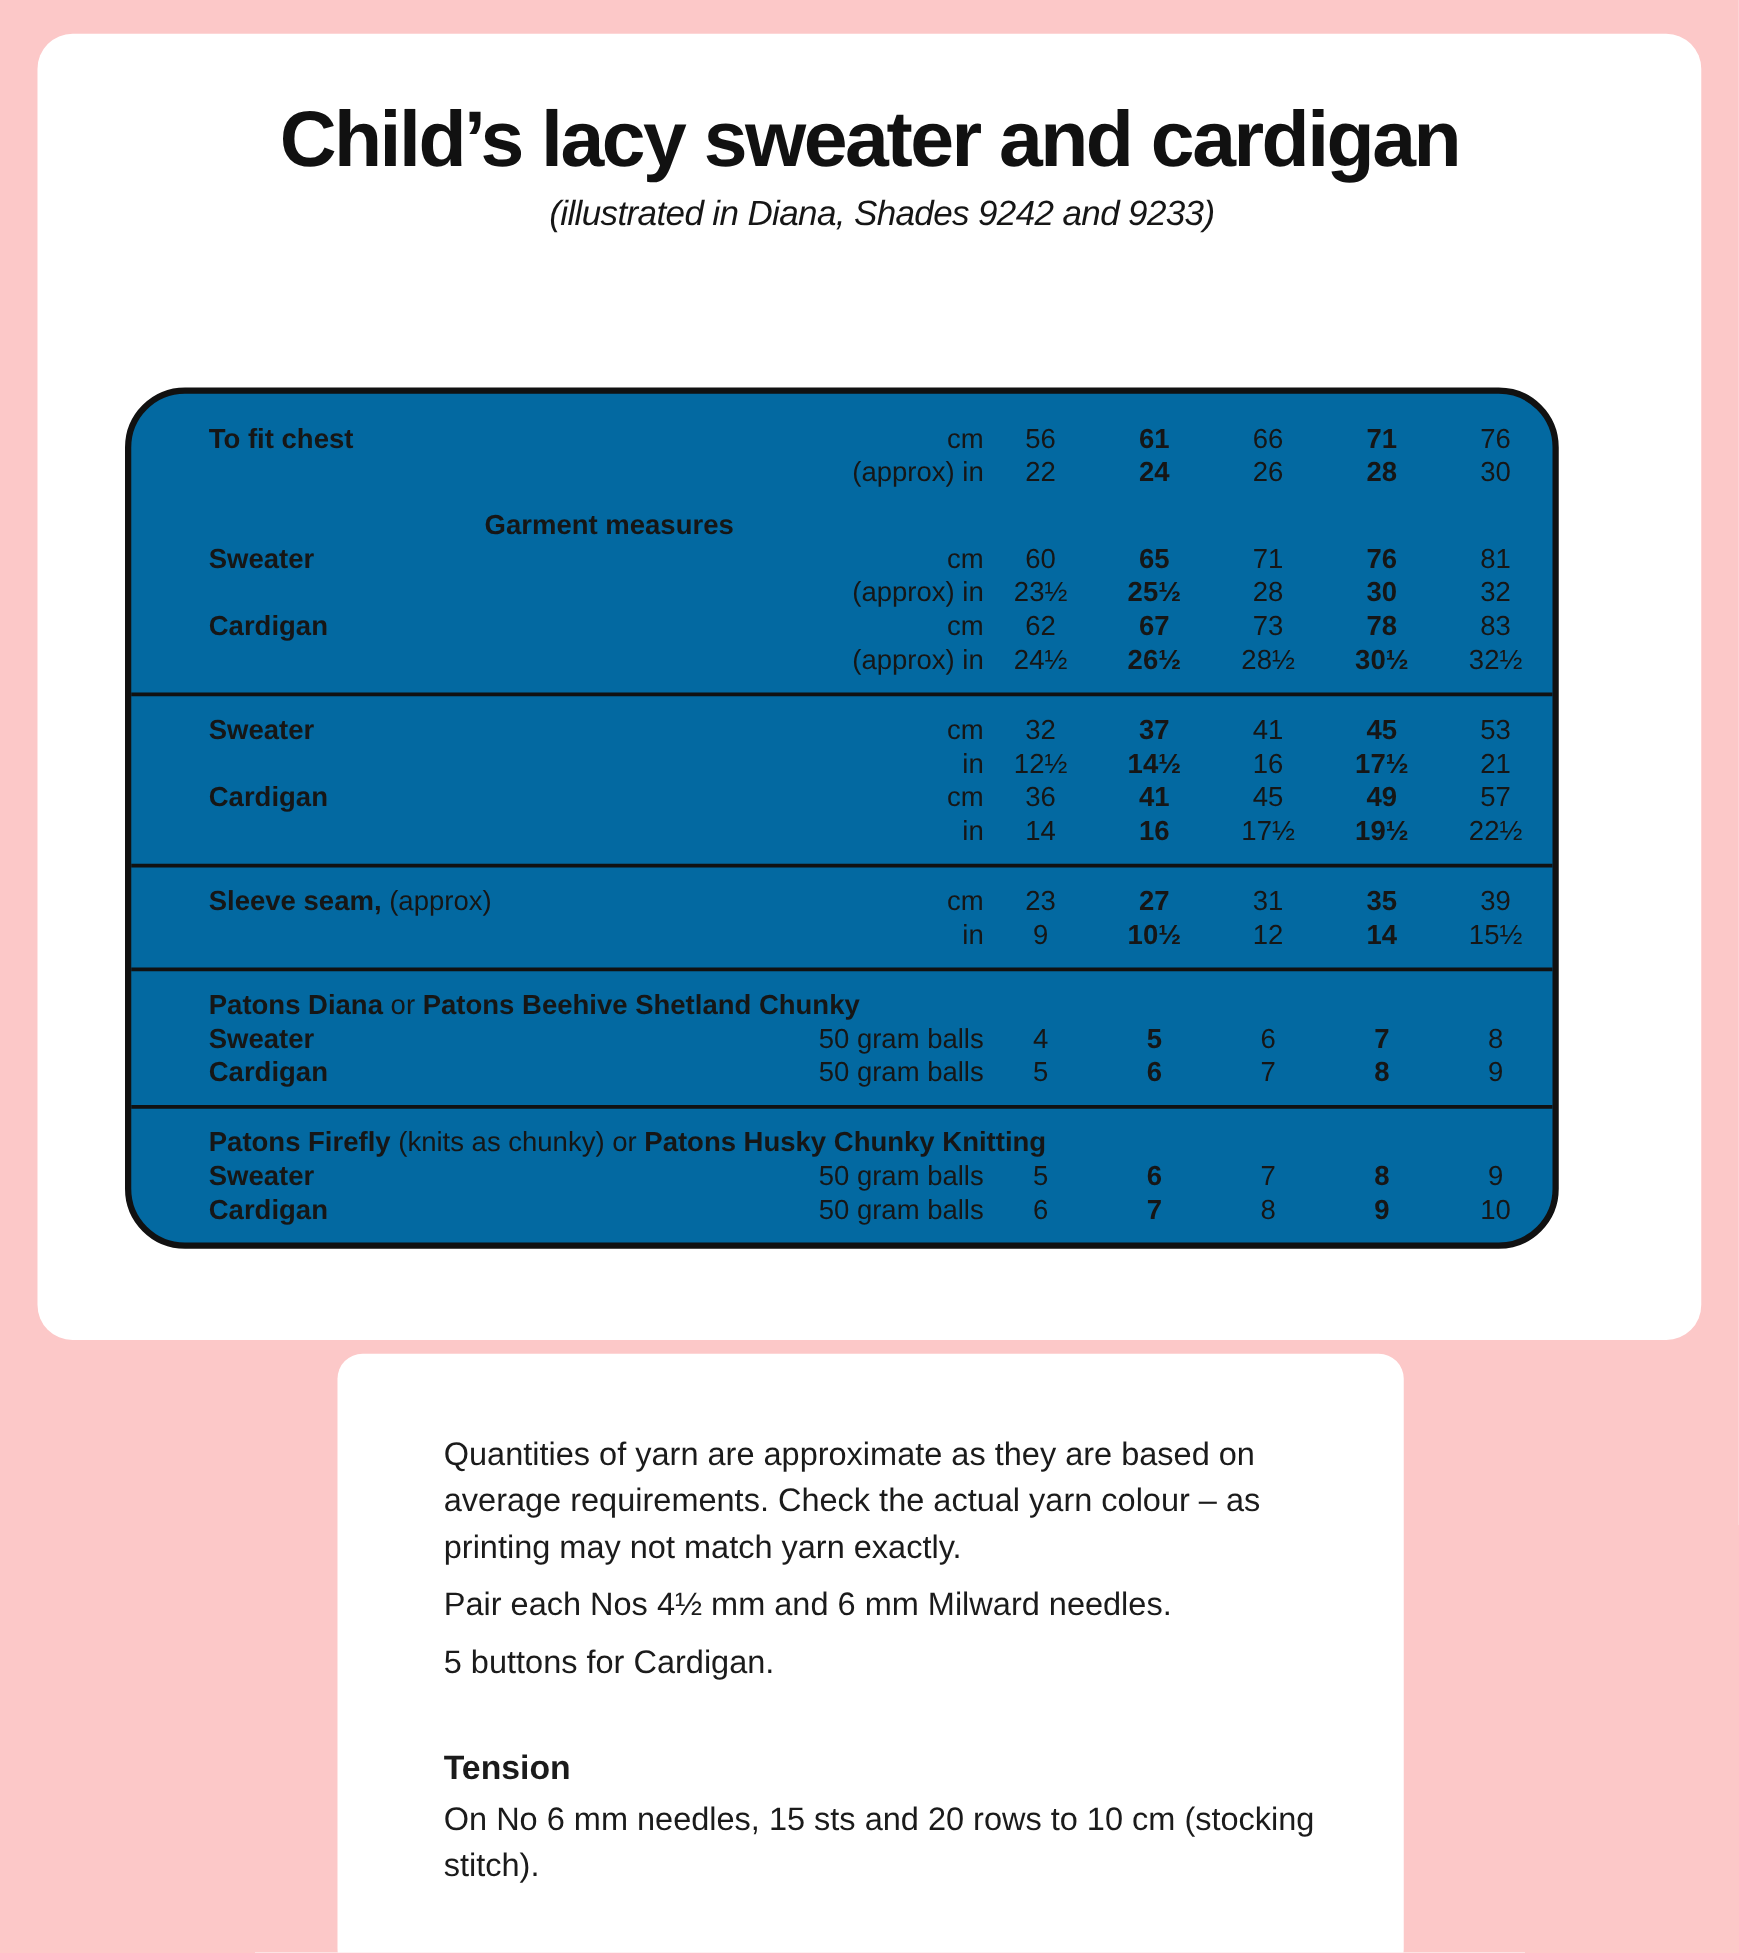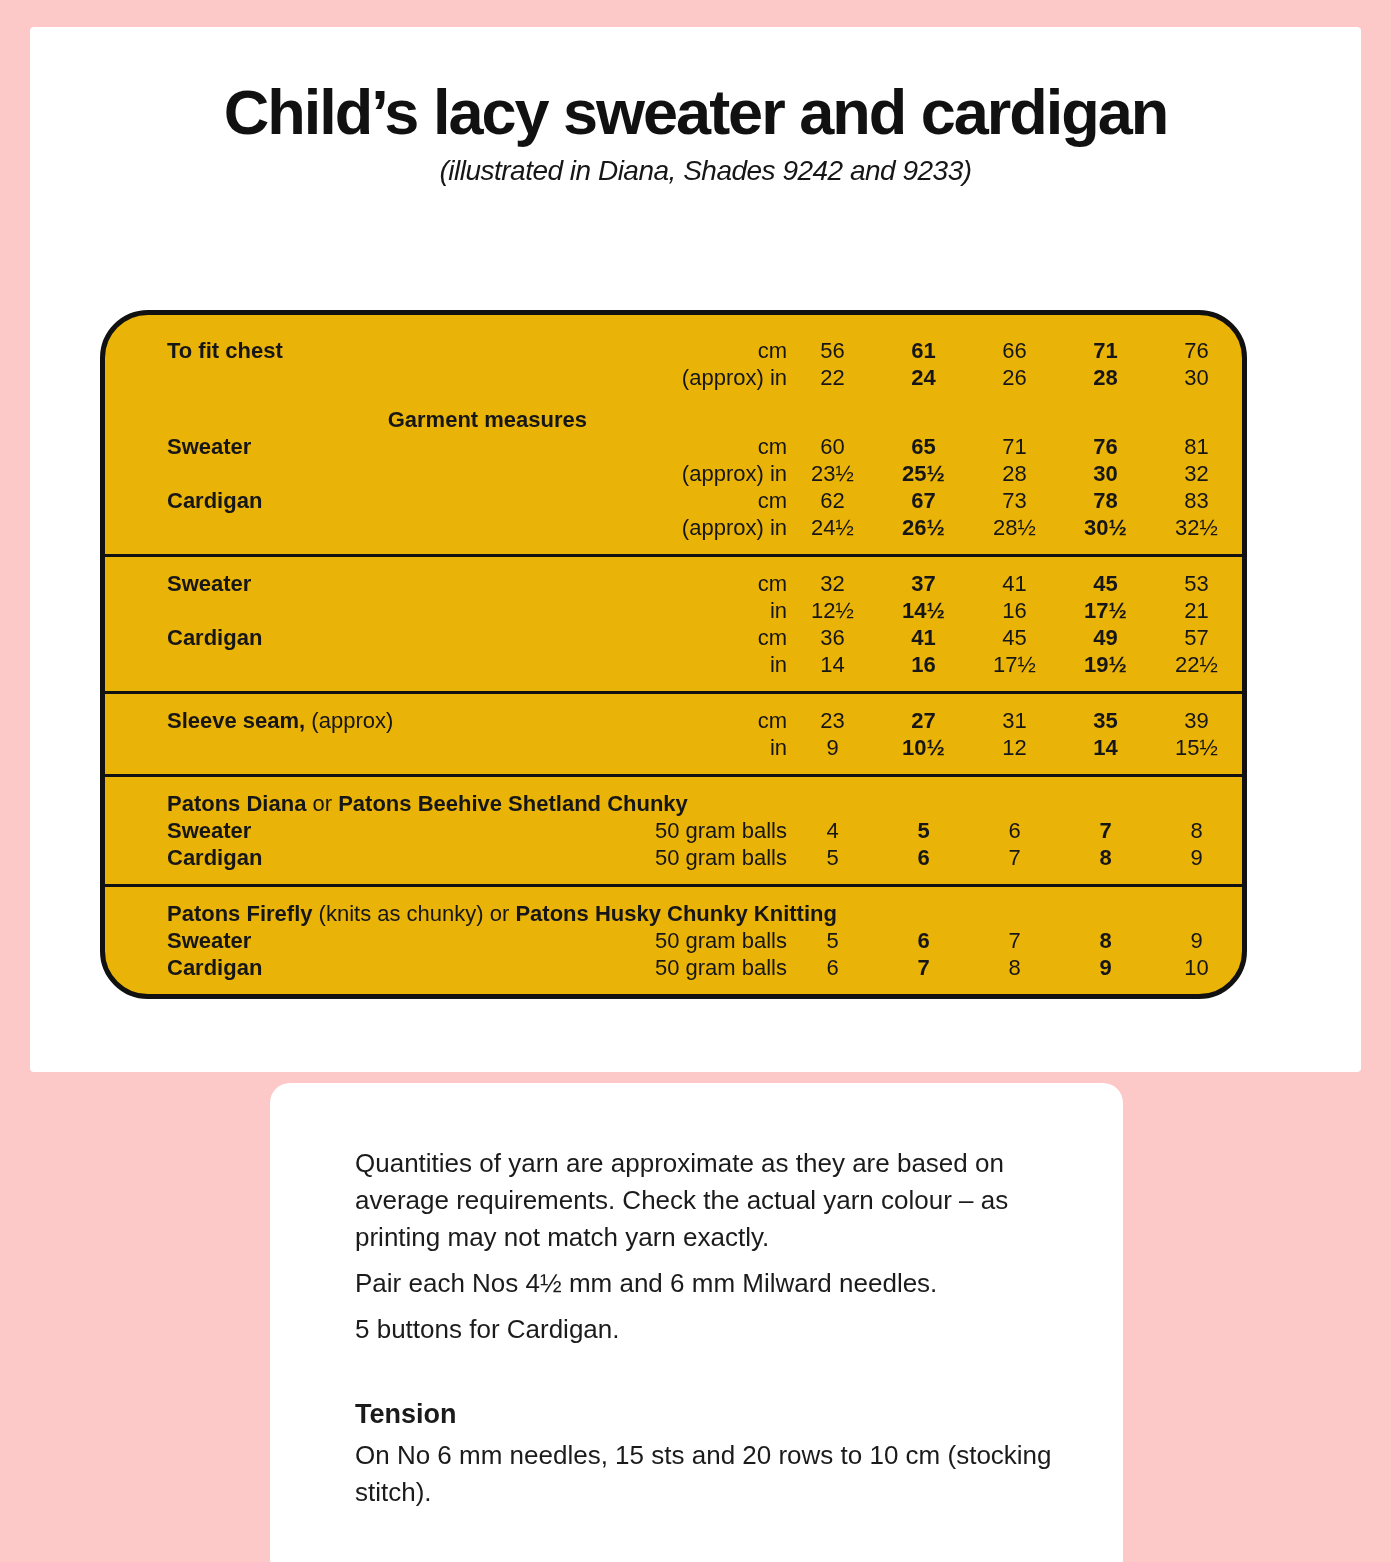--- a/index.html
+++ b/index.html
@@ -7,21 +7,21 @@
     width:1391px;height:1562px;
     background:#fcc8c8;
     font-family:"Liberation Sans", sans-serif;
     color:#151515;
     position:relative;
     overflow:hidden;
   }
   .panel{
     position:absolute;
     background:#ffffff;
-    border-radius:4px;
+    border-radius:28px;
   }
   .panel-top{left:30px;top:27px;width:1331px;height:1045px;}
   .panel-bottom{left:270px;top:1083px;width:853px;height:496px;border-radius:20px;}
 
   .title{
     margin:52px 20px 0 20px;
     text-align:center;
     font-size:63px;
     font-weight:bold;
     letter-spacing:-2px;
@@ -41,21 +41,21 @@
   .size-table{
     position:absolute;
     left:70px;top:283px;
     width:1147px;
     box-sizing:border-box;
     border:5px solid #111;
     border-radius:48px;
     font-size:22px;
     line-height:27px;
     color:#161616;
-    background:#eab308;
+    background:#0369a1;
   }
   .tsection{padding:13px 0;}
   .tsection:first-child{padding-top:22px;}
   .tsection:last-child{}
   .tsection + .tsection{border-top:3px solid #111;}
   .trow{display:flex;align-items:baseline;height:27px;}
   .trow.gap{margin-top:15px;text-align:right;}
   .tlabel{flex:1;padding-left:62px;white-space:nowrap;}
   .tlabel .b{font-weight:bold;}
   .tunit{width:200px;text-align:right;white-space:nowrap;}

